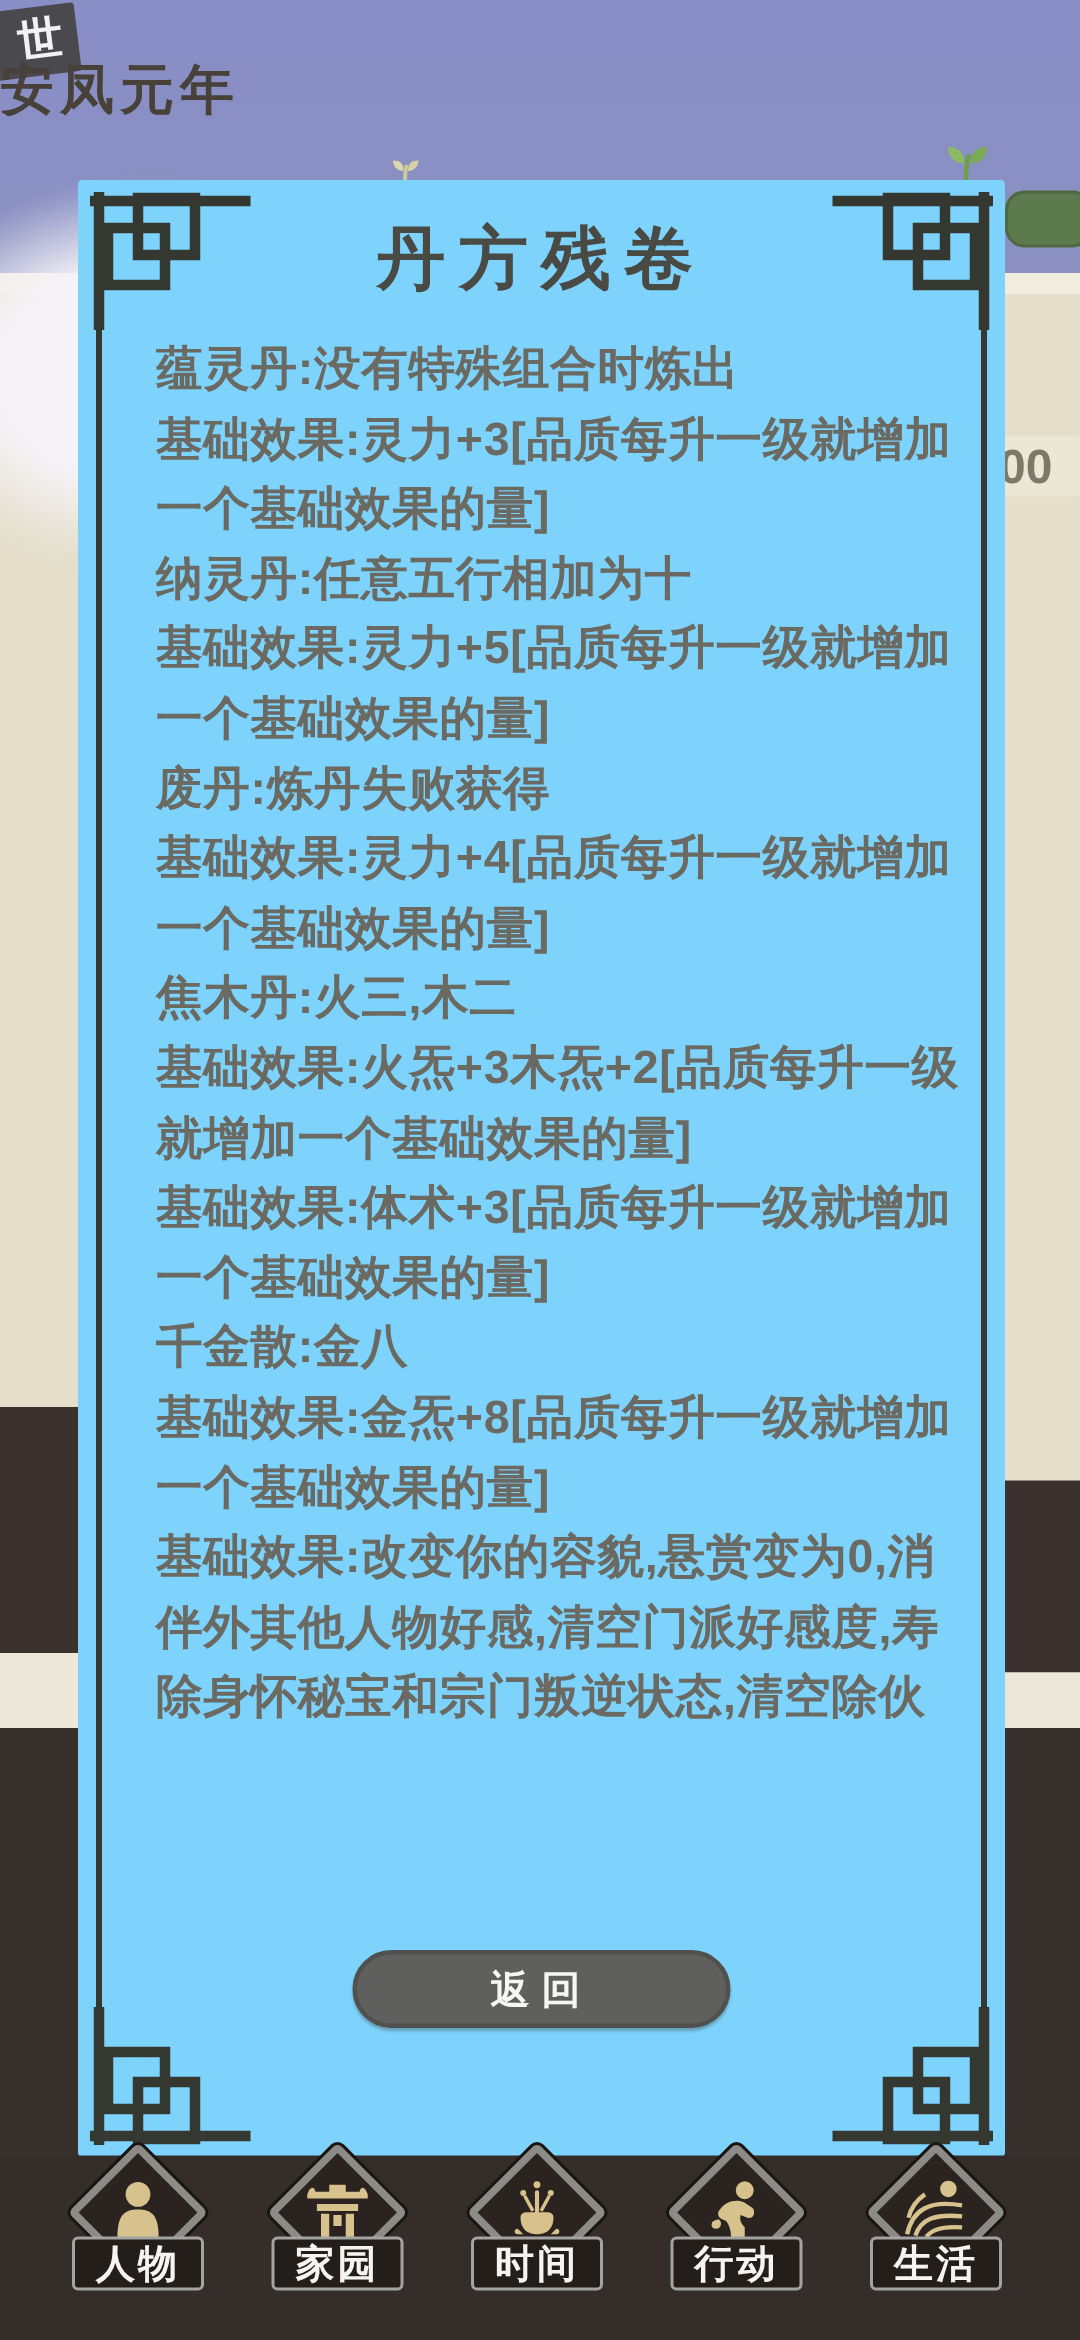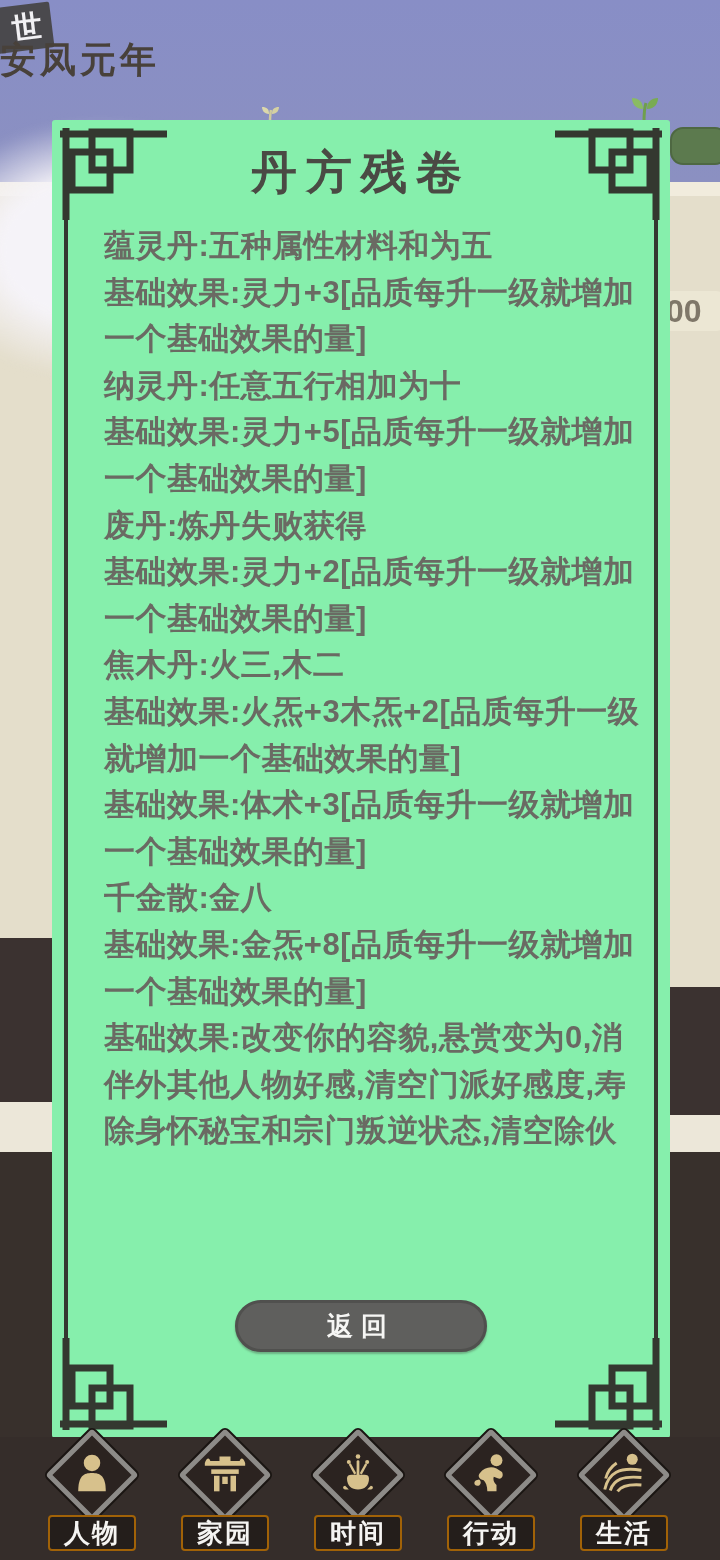--- a/index.html
+++ b/index.html
@@ -34,21 +34,21 @@
   .badge-shi { position:absolute; left:-26px; top:6px; width:78px; height:46px;
          background:#4a494d; transform:rotate(-7deg); color:#f2f1f4;
          font-size:30px; font-weight:700; line-height:46px; text-align:right;
          padding-right:10px; border-radius:2px; }
   .era-title { position:absolute; left:0; top:36px; width:584px; text-align:left;
          font-size:36px; font-weight:700; color:#48413a; letter-spacing:4px; }
   .sprout { position:absolute; }
 
   
   .modal { position:absolute; left:52px; top:120px; width:618px; height:1318px;
-         background:#86efac; border-radius:3px; }
+         background:#7dd3fc; border-radius:3px; }
   .frame-line { position:absolute; top:98px; width:4px; height:1122px; background:#343830; }
   .frame-line.left { left:12px; } .frame-line.right { right:12px; }
   .corner { position:absolute; width:120px; height:100px; }
   .corner.tl { left:0; top:0; }
   .corner.tr { right:0; top:0; transform:scaleX(-1); }
   .corner.bl { left:0; bottom:0; transform:scaleY(-1); }
   .corner.br { right:0; bottom:0; transform:scale(-1,-1); }
   .modal-title { position:absolute; top:22px; left:0; width:100%; text-align:center;
          font-size:46px; font-weight:700; color:#4a4a44; letter-spacing:9px; }
   .lines { position:absolute; top:103px; left:52px; right:34px; }
@@ -62,23 +62,23 @@
 
   
   .navbar { position:absolute; left:0; top:1437px; width:720px; height:123px;
          background:#352d2a; }
   .nav-item { position:absolute; width:0; height:0; }
   .diamond { position:absolute; left:-33px; top:5px; width:66px; height:66px;
          transform:rotate(45deg); background:#2b2320; border:5px solid #8d8b88;
          box-shadow:0 0 0 2px #1a1512; border-radius:4px; }
   .nav-icon { position:absolute; left:-22px; top:14px; width:44px; height:44px; }
   .nav-label { position:absolute; left:-44px; top:54px; width:88px; height:36px;
-         background:#241e1b; border:2px solid #a16207; border-radius:4px;
+         background:#241e1b; border:2px solid #a3a3a3; border-radius:4px;
          color:#f5f4f2; font-size:26px; font-weight:700; text-align:center;
-         line-height:32px; letter-spacing:2px;margin-top:24px; }
+         line-height:32px; letter-spacing:2px; }
 </style>
 </head>
 <body>
 
 <div class="sky"></div>
 <div class="horizon-strip"></div>
 <div class="cloud"></div>
 <div class="band band-dark-left"></div>
 <div class="band band-pale-left"></div>
 <div class="band band-dark-right"></div>
@@ -135,28 +135,28 @@
       <path d="M20 32 H58 V70 H20 Z"></path>
         <path d="M40 12 H78 V50 H40 Z"></path>
     </g>
   </svg>
   <div class="frame-line left"></div>
   <div class="frame-line right"></div>
 
   <div class="modal-title">丹方残卷</div>
 
   <div class="lines">
-      <div class="recipe-line">蕴灵丹:五种属性材料和为五</div>
+      <div class="recipe-line">蕴灵丹:没有特殊组合时炼出</div>
       <div class="recipe-line">基础效果:灵力+3[品质每升一级就增加</div>
       <div class="recipe-line">一个基础效果的量]</div>
       <div class="recipe-line">纳灵丹:任意五行相加为十</div>
       <div class="recipe-line">基础效果:灵力+5[品质每升一级就增加</div>
       <div class="recipe-line">一个基础效果的量]</div>
       <div class="recipe-line">废丹:炼丹失败获得</div>
-      <div class="recipe-line">基础效果:灵力+2[品质每升一级就增加</div>
+      <div class="recipe-line">基础效果:灵力+4[品质每升一级就增加</div>
       <div class="recipe-line">一个基础效果的量]</div>
       <div class="recipe-line">焦木丹:火三,木二</div>
       <div class="recipe-line">基础效果:火炁+3木炁+2[品质每升一级</div>
       <div class="recipe-line">就增加一个基础效果的量]</div>
       <div class="recipe-line">基础效果:体术+3[品质每升一级就增加</div>
       <div class="recipe-line">一个基础效果的量]</div>
       <div class="recipe-line">千金散:金八</div>
       <div class="recipe-line">基础效果:金炁+8[品质每升一级就增加</div>
       <div class="recipe-line">一个基础效果的量]</div>
       <div class="recipe-line">基础效果:改变你的容貌,悬赏变为0,消</div>

